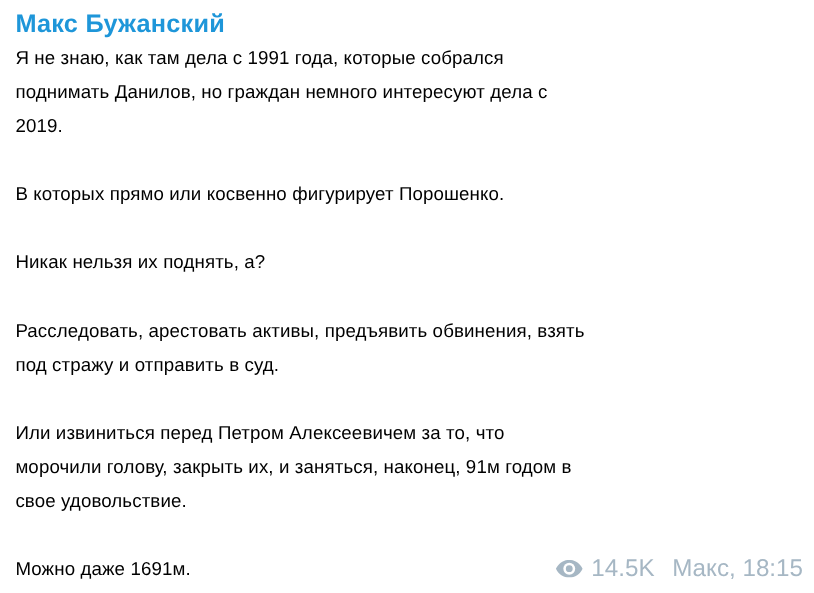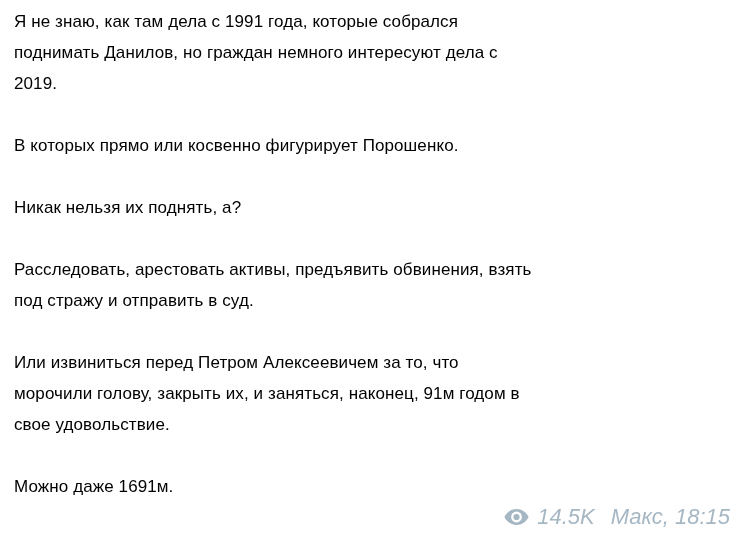--- a/index.html
+++ b/index.html
@@ -38,35 +38,35 @@
   }
   .meta {
     position: absolute;
     right: 10px;
     bottom: 8px;
     display: flex;
     align-items: center;
     color: var(--meta-gray, #a6b7c4);
     font-size: 22px;
     line-height: 28px;
-    font-style: italic;
   }
   .meta .eye {
     display: inline-flex;
     align-items: center;
     margin-right: 8px;
   }
   .meta .views {
     margin-right: 16px;
   }
 </style>
 </head>
 <body>
 
 <div class="post">
+  <div class="author">Макс Бужанский</div>
 
   <div class="message">Я не знаю, как там дела с 1991 года, которые собрался
 поднимать Данилов, но граждан немного интересуют дела с
 2019.
 
 В которых прямо или косвенно фигурирует Порошенко.
 
 Никак нельзя их поднять, а?
 
 Расследовать, арестовать активы, предъявить обвинения, взять

